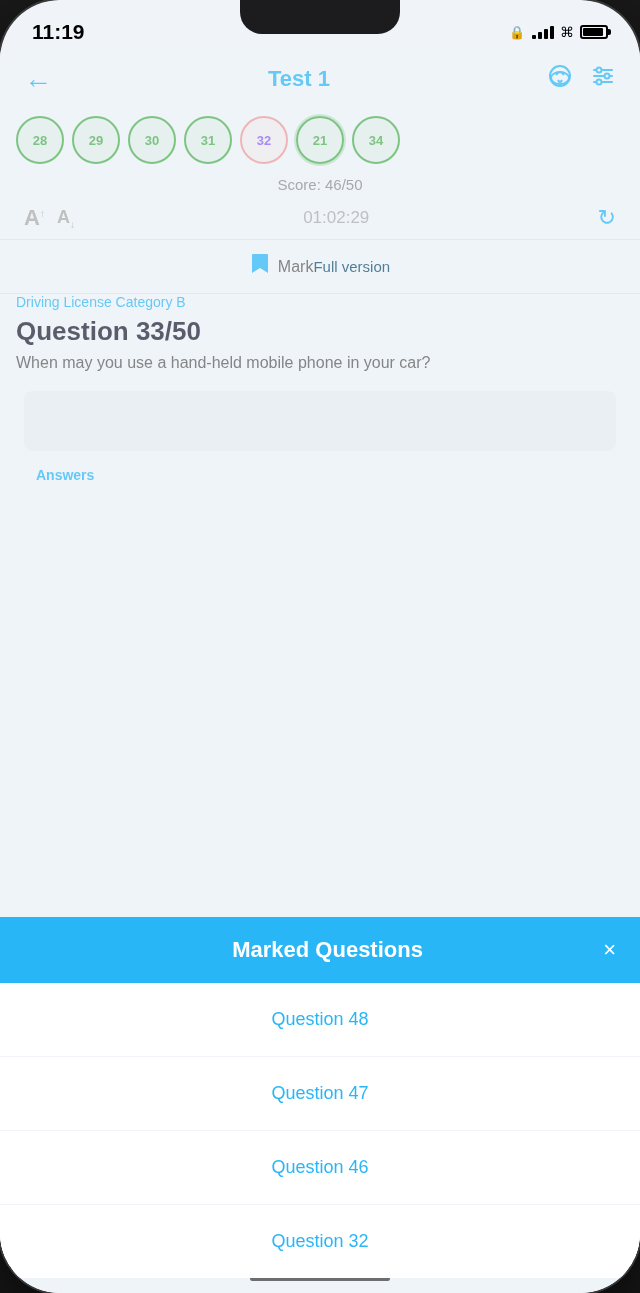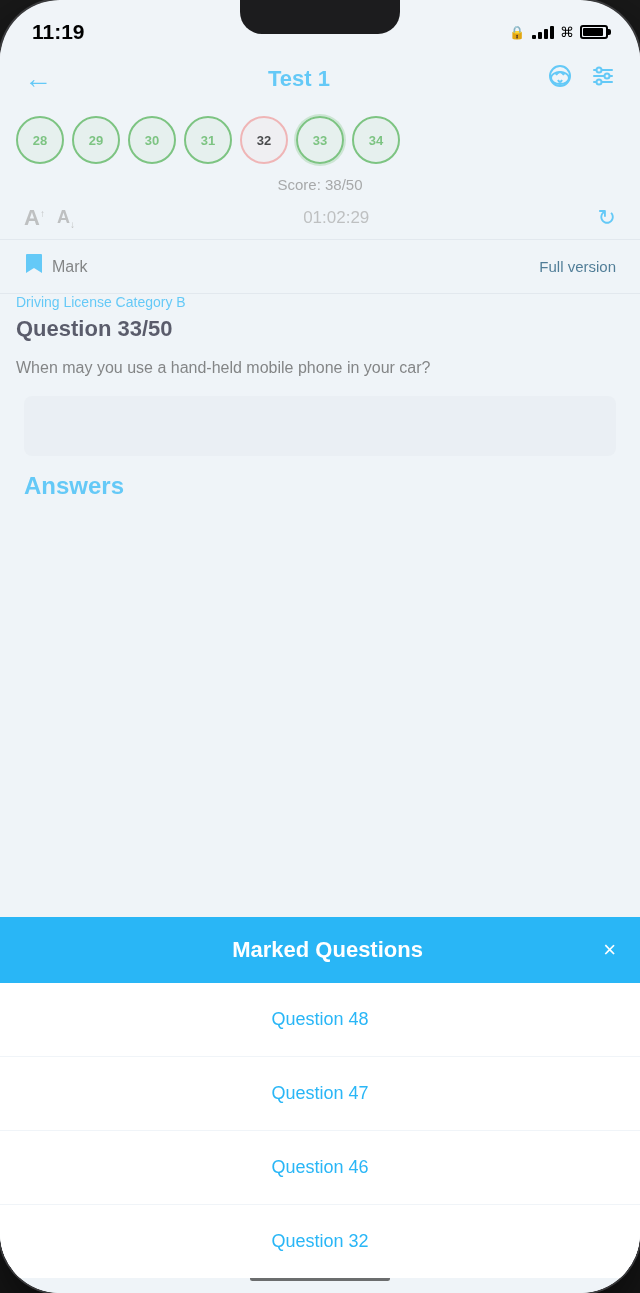--- a/index.html
+++ b/index.html
@@ -181,21 +181,21 @@
     }
 
     .q-bubble.correct {
       border-color: #4caf50;
       color: #4caf50;
       background: rgba(76, 175, 80, 0.08);
     }
 
     .q-bubble.wrong {
       border-color: #ef9a9a;
-      color: #000000;
+      color: #8b5cf6;
       background: rgba(239, 154, 154, 0.08);
     }
 
     .q-bubble.active {
       border-color: #4caf50;
       color: #4caf50;
       background: rgba(76, 175, 80, 0.08);
       box-shadow: 0 0 0 2px rgba(76,175,80,0.3);
     }
 
@@ -244,21 +244,21 @@
     .divider {
       height: 1px;
       background: #dde3ea;
       margin: 0 0;
     }
 
     
     .mark-row {
       display: flex;
       align-items: center;
-      justify-content: space-between;
+      justify-content: center;
       padding: 12px 24px;
       background: #f0f4f8;
     }
 
     .mark-left {
       display: flex;
       align-items: center;
       gap: 8px;
       color: #555;
       font-size: 16px;
@@ -281,24 +281,24 @@
       background: #f0f4f8;
     }
 
     .category-label {
       color: #29b6f6;
       font-size: 14px;
       margin-bottom: 6px;
     }
 
     .question-number {
-      font-size: 22px;
+      font-size: 26px;
       font-weight: 700;
       color: #1a1a2e;
-      margin-bottom: 14px;
+      margin-bottom: 4px;
     }
 
     .question-text {
       font-size: 16px;
       color: #555;
       line-height: 1.5;
     }
 
     
     .image-placeholder {
@@ -307,23 +307,24 @@
       margin: 0 24px 0;
       border-radius: 8px;
     }
 
     
     .answers-section {
       padding: 16px 24px 0;
     }
 
     .answers-label {
-      font-size: 24px;
+      font-size: 14px;
       font-weight: 600;
       color: #29b6f6;
+      margin-left: 12px;
     }
 
     
     .modal-overlay {
       position: absolute;
       bottom: 0;
       left: 0;
       right: 0;
       background: rgba(240, 244, 248, 0.3);
       height: 100%;
@@ -449,25 +450,25 @@
           </span>
         </div>
       </div>
 
       <div class="questions-strip" id="questions-strip">
       <div class="q-bubble correct">28</div>
           <div class="q-bubble correct">29</div>
           <div class="q-bubble correct">30</div>
           <div class="q-bubble correct">31</div>
           <div class="q-bubble wrong">32</div>
-          <div class="q-bubble active">33</div>
+          <div class="q-bubble active">21</div>
           <div class="q-bubble correct">34</div>
         </div>
 
-      <div class="score-row">Score: 38/50</div>
+      <div class="score-row">Score: 46/50</div>
 
       <div class="controls-row">
         <div class="font-controls">
           <span class="font-btn font-up">
             A<sup style="font-size:10px;color:#aaa;">↑</sup>
           </span>
           <span class="font-btn font-down">
             A<sub style="font-size:10px;color:#aaa;">↓</sub>
           </span>
         </div>

